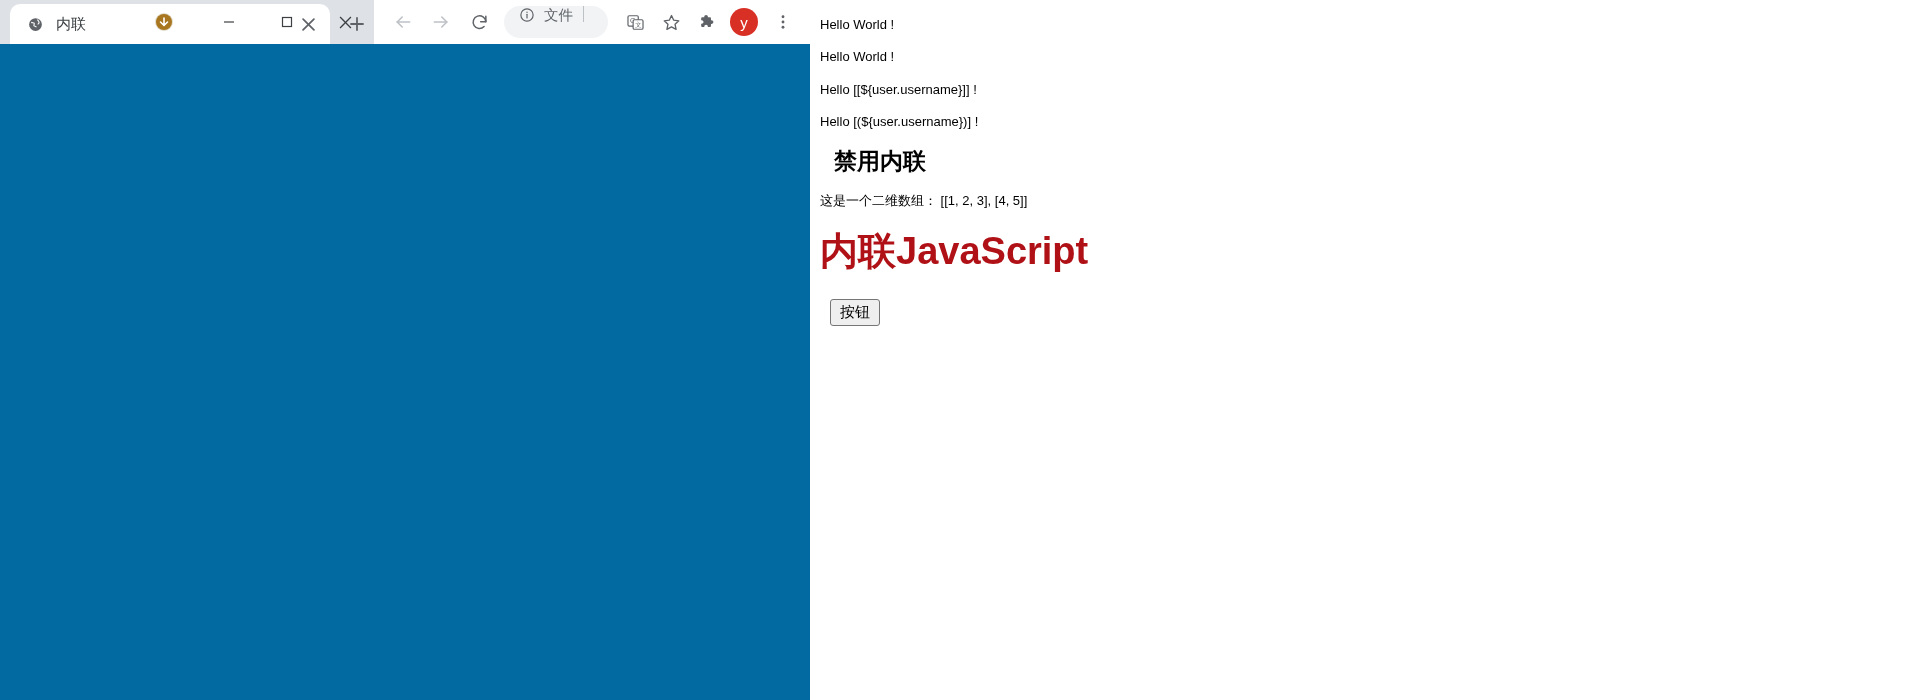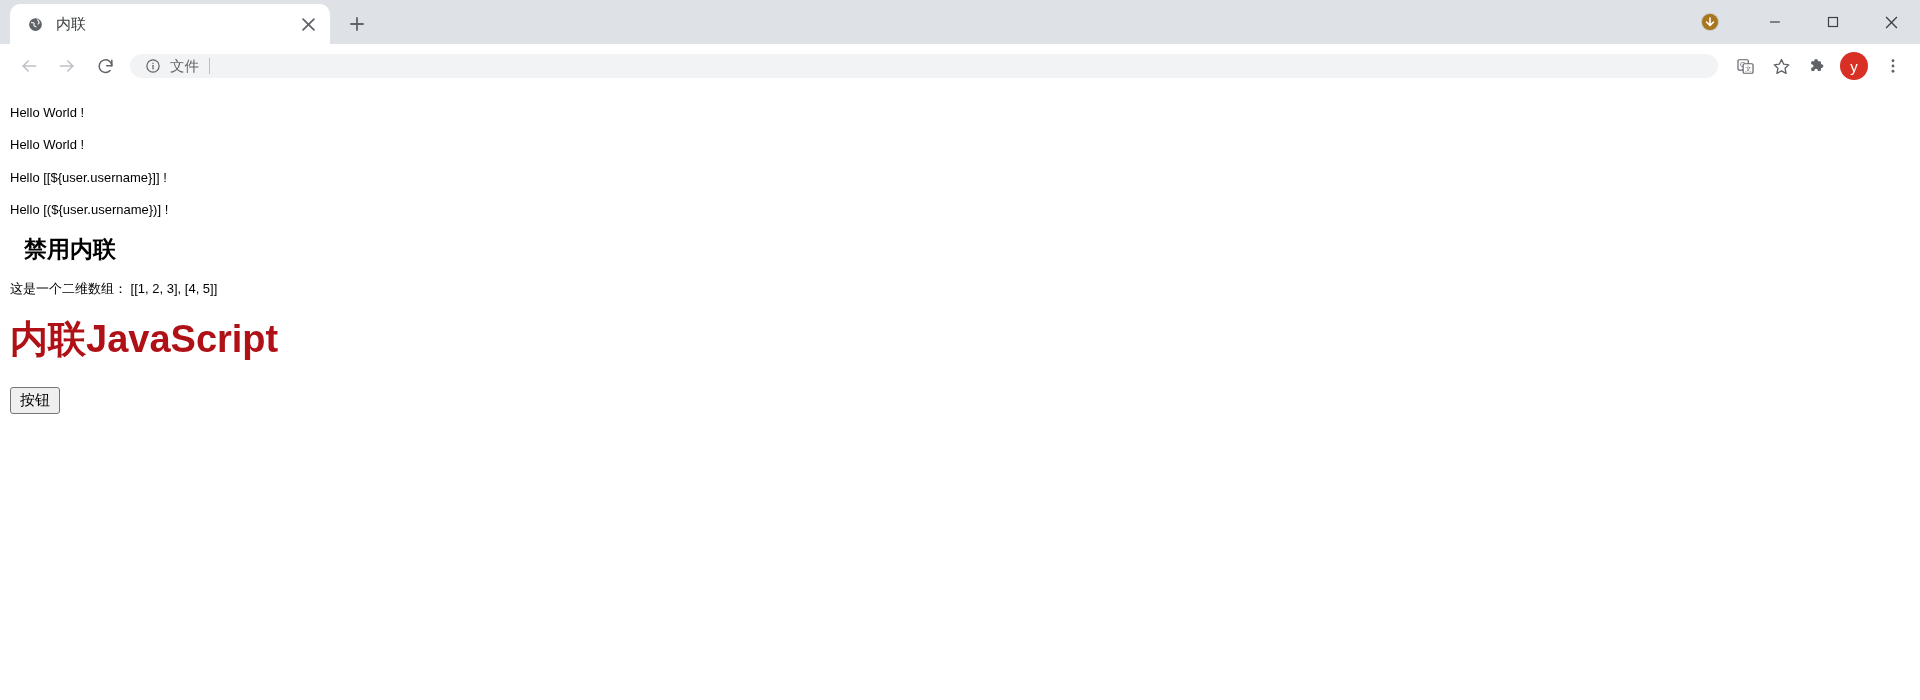--- a/index.html
+++ b/index.html
@@ -10,21 +10,20 @@
     overflow: hidden;
     background: #ffffff;
     font-family: "Liberation Sans", sans-serif;
   }
 
   
   .browser {
     width: 1920px;
     height: 700px;
     display: flex;
-    flex-direction: column;
     background: #0369a1;
   }
 
   .tabstrip {
     height: 44px;
     background: #dee1e6;
     display: flex;
     align-items: flex-end;
     padding-left: 10px;
     position: relative;
@@ -134,25 +133,25 @@
     justify-content: center;
     border-radius: 50%;
     color: #5f6368;
     flex: none;
   }
 
   .nav-btn.disabled { color: #bdc1c6; }
 
   .omnibox {
     flex: 1;
-    height: 24px;
+    height: 32px;
     background: #f1f3f4;
     border-radius: 16px;
     display: flex;
-    align-items: center;
+    align-items: flex-start;
     margin: 0 8px 0 6px;
     padding: 0 14px;
     box-sizing: border-box;
     min-width: 0;
   }
 
   .omni-info-icon {
     width: 18px;
     height: 18px;
     flex: none;
@@ -250,20 +249,21 @@
 
   button.page-button {
     font-family: Liberation Mono, monospace;
     font-size: 15px;
     color: #000000;
     background: #efefef;
     border: 1px solid #767676;
     border-radius: 3px;
     padding: 3px 9px;
     margin-top: 6px;
+    margin-left: 10px;
   }
 </style>
 </head>
 <body>
 
 <div class="browser">
 
   <div class="tabstrip">
 
     <div class="tab">

